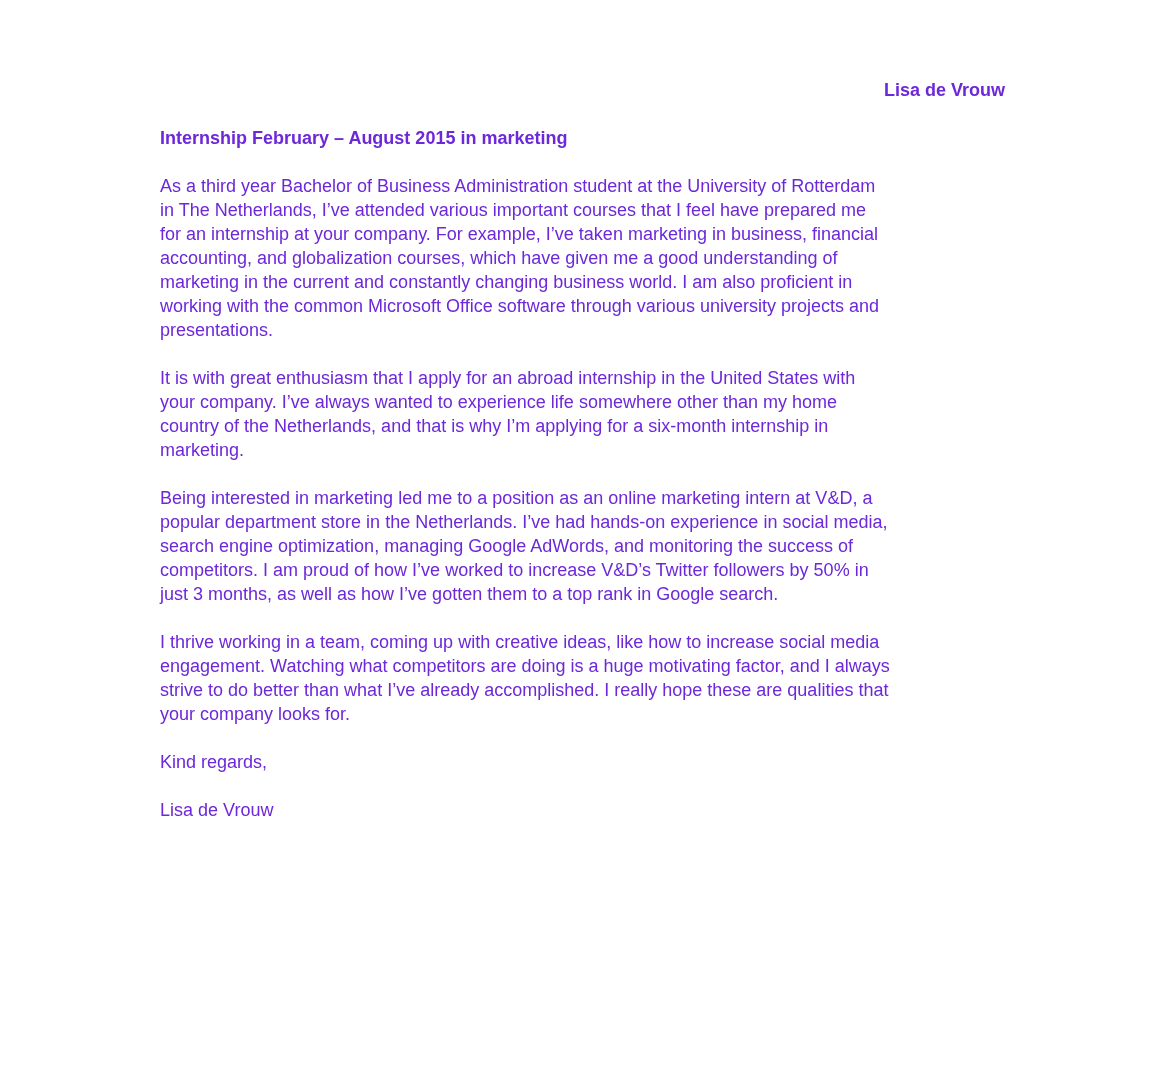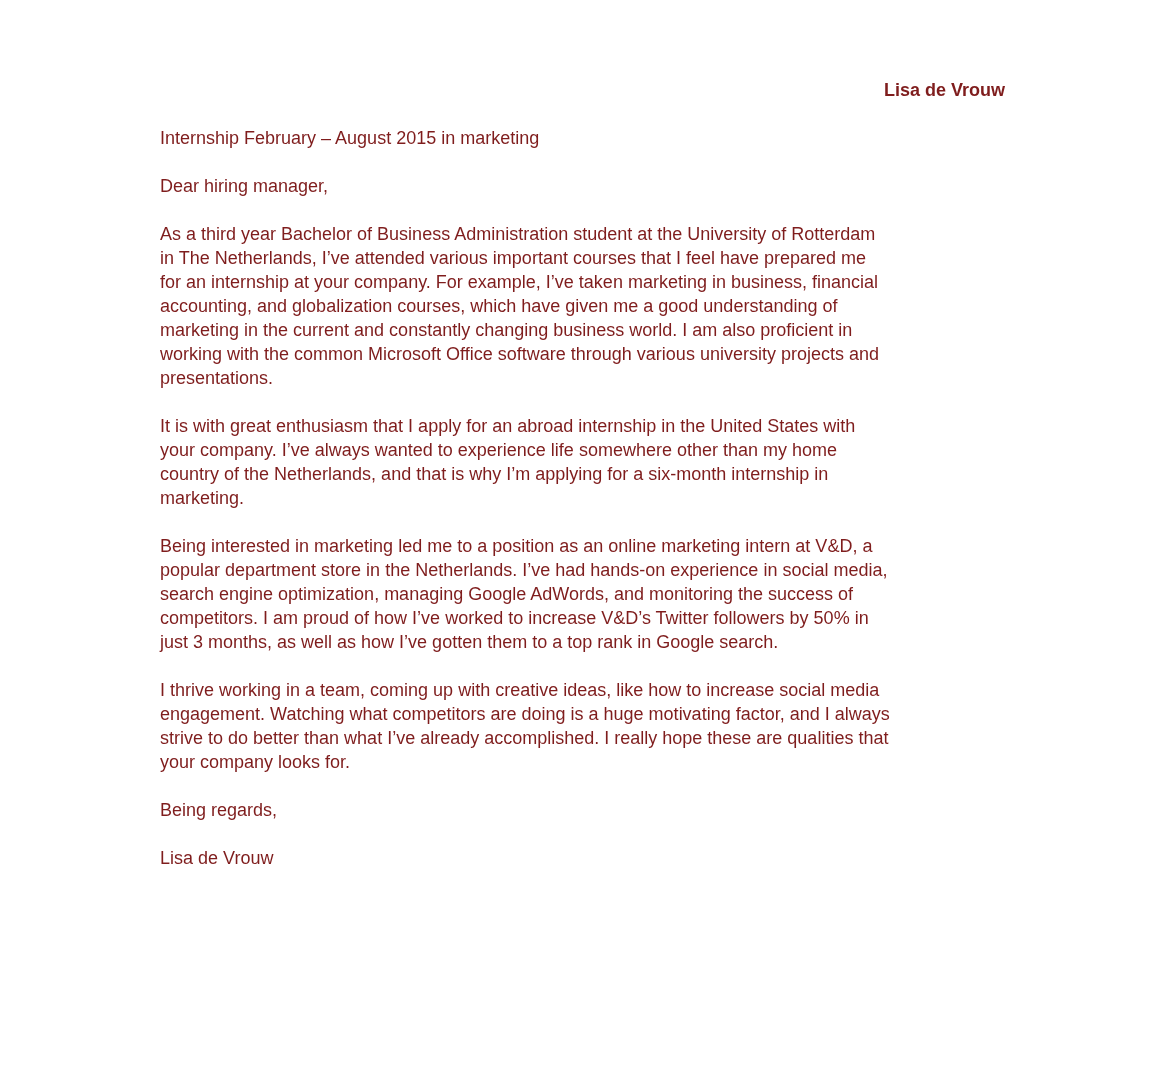--- a/index.html
+++ b/index.html
@@ -14,56 +14,55 @@
     position: relative;
   }
   .page {
     position: absolute;
     left: 160px;
     top: 78px;
     width: 845px;
     font-family: "Liberation Sans", sans-serif;
     font-size: 18px;
     line-height: 24px;
-    color: #7f1d1d;
+    color: #6d28d9;
   }
   .block {
     margin: 0 0 24px 0;
     white-space: pre;
   }
   .author {
     text-align: right;
     font-weight: bold;
   }
   .subject {
-    font-weight: normal;
+    font-weight: bold;
   }
 </style>
 </head>
 <body>
 
 <div class="page">
   <p class="block author">Lisa de Vrouw</p>
   <p class="block subject">Internship February – August 2015 in marketing</p>
-  <p class="block">Dear hiring manager,</p>
   <p class="block">As a third year Bachelor of Business Administration student at the University of Rotterdam
 in The Netherlands, I’ve attended various important courses that I feel have prepared me
 for an internship at your company. For example, I’ve taken marketing in business, financial
 accounting, and globalization courses, which have given me a good understanding of
 marketing in the current and constantly changing business world. I am also proficient in
 working with the common Microsoft Office software through various university projects and
 presentations.</p>
   <p class="block">It is with great enthusiasm that I apply for an abroad internship in the United States with
 your company. I’ve always wanted to experience life somewhere other than my home
 country of the Netherlands, and that is why I’m applying for a six-month internship in
 marketing.</p>
   <p class="block">Being interested in marketing led me to a position as an online marketing intern at V&amp;D, a
 popular department store in the Netherlands. I’ve had hands-on experience in social media,
 search engine optimization, managing Google AdWords, and monitoring the success of
 competitors. I am proud of how I’ve worked to increase V&amp;D’s Twitter followers by 50% in
 just 3 months, as well as how I’ve gotten them to a top rank in Google search.</p>
   <p class="block">I thrive working in a team, coming up with creative ideas, like how to increase social media
 engagement. Watching what competitors are doing is a huge motivating factor, and I always
 strive to do better than what I’ve already accomplished. I really hope these are qualities that
 your company looks for.</p>
-  <p class="block">Being regards,</p>
+  <p class="block">Kind regards,</p>
   <p class="block">Lisa de Vrouw</p>
 </div>
 
 </body></html>

